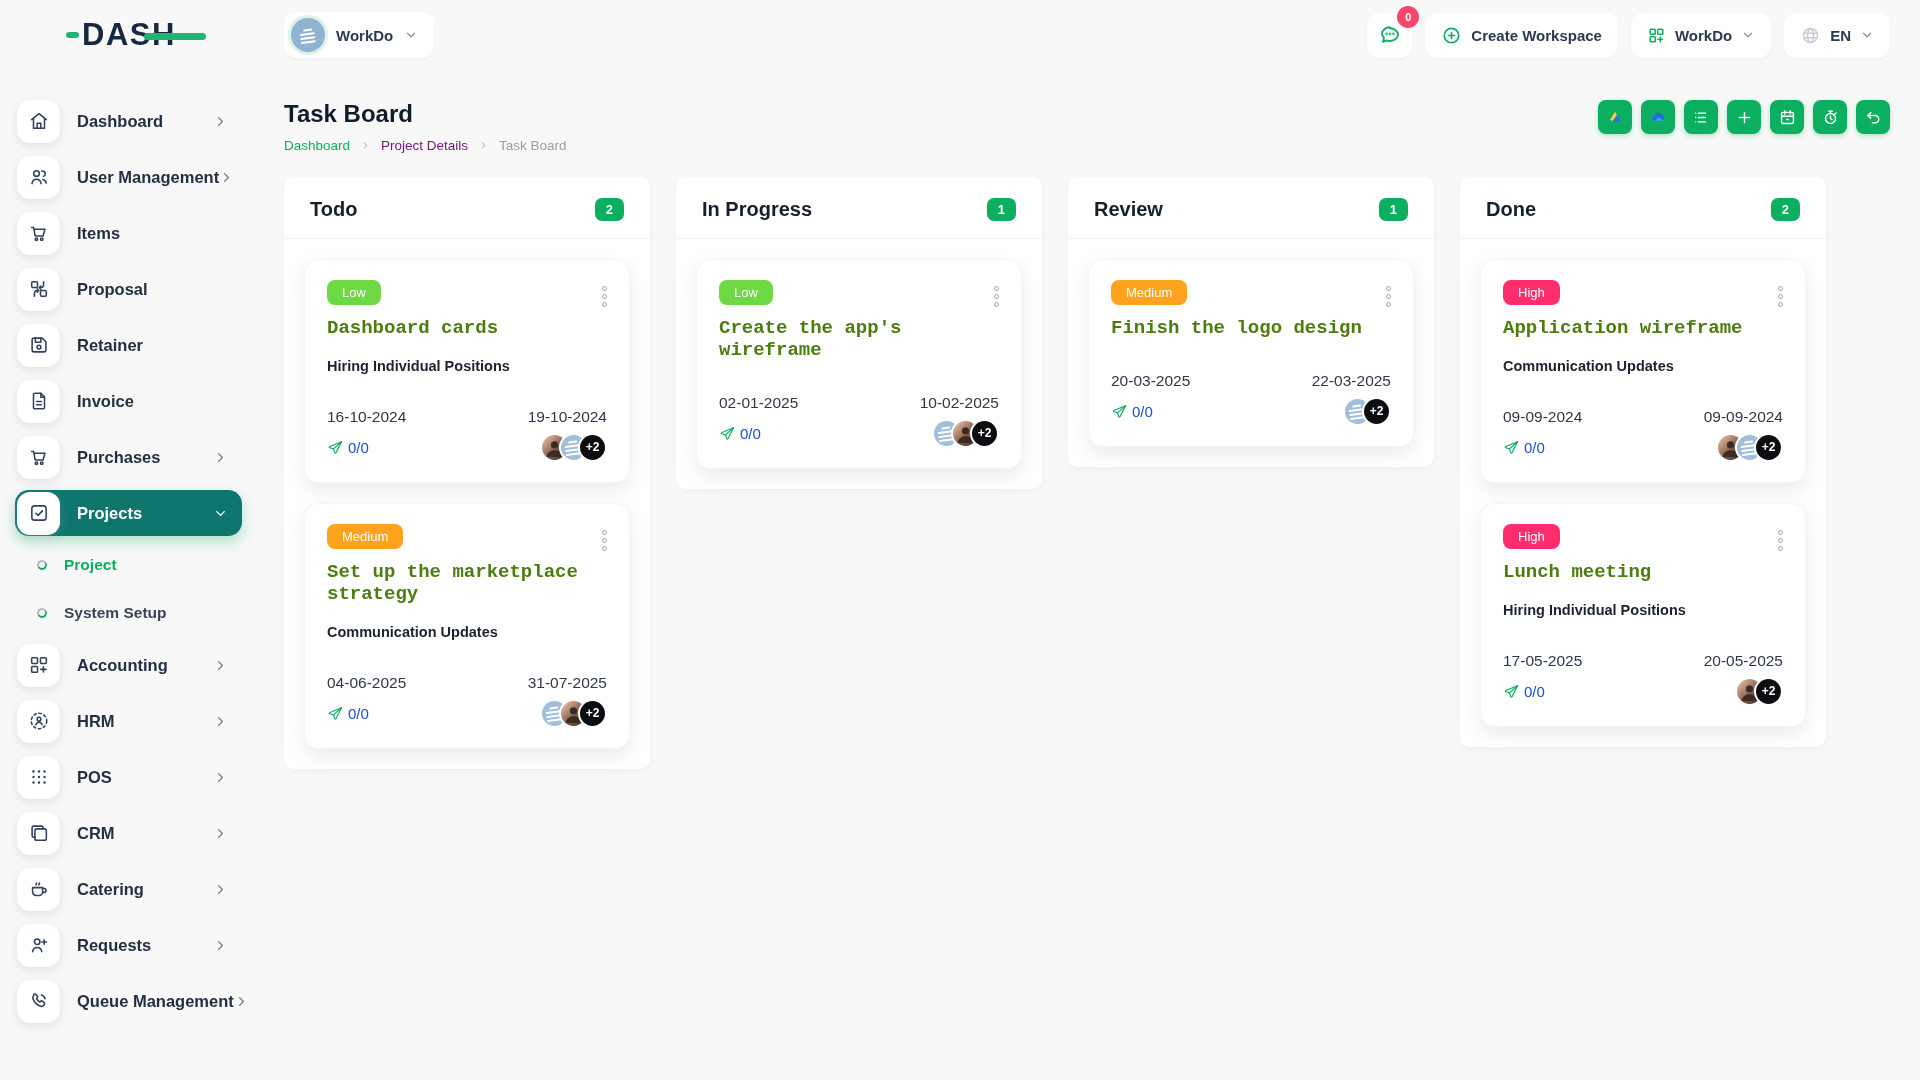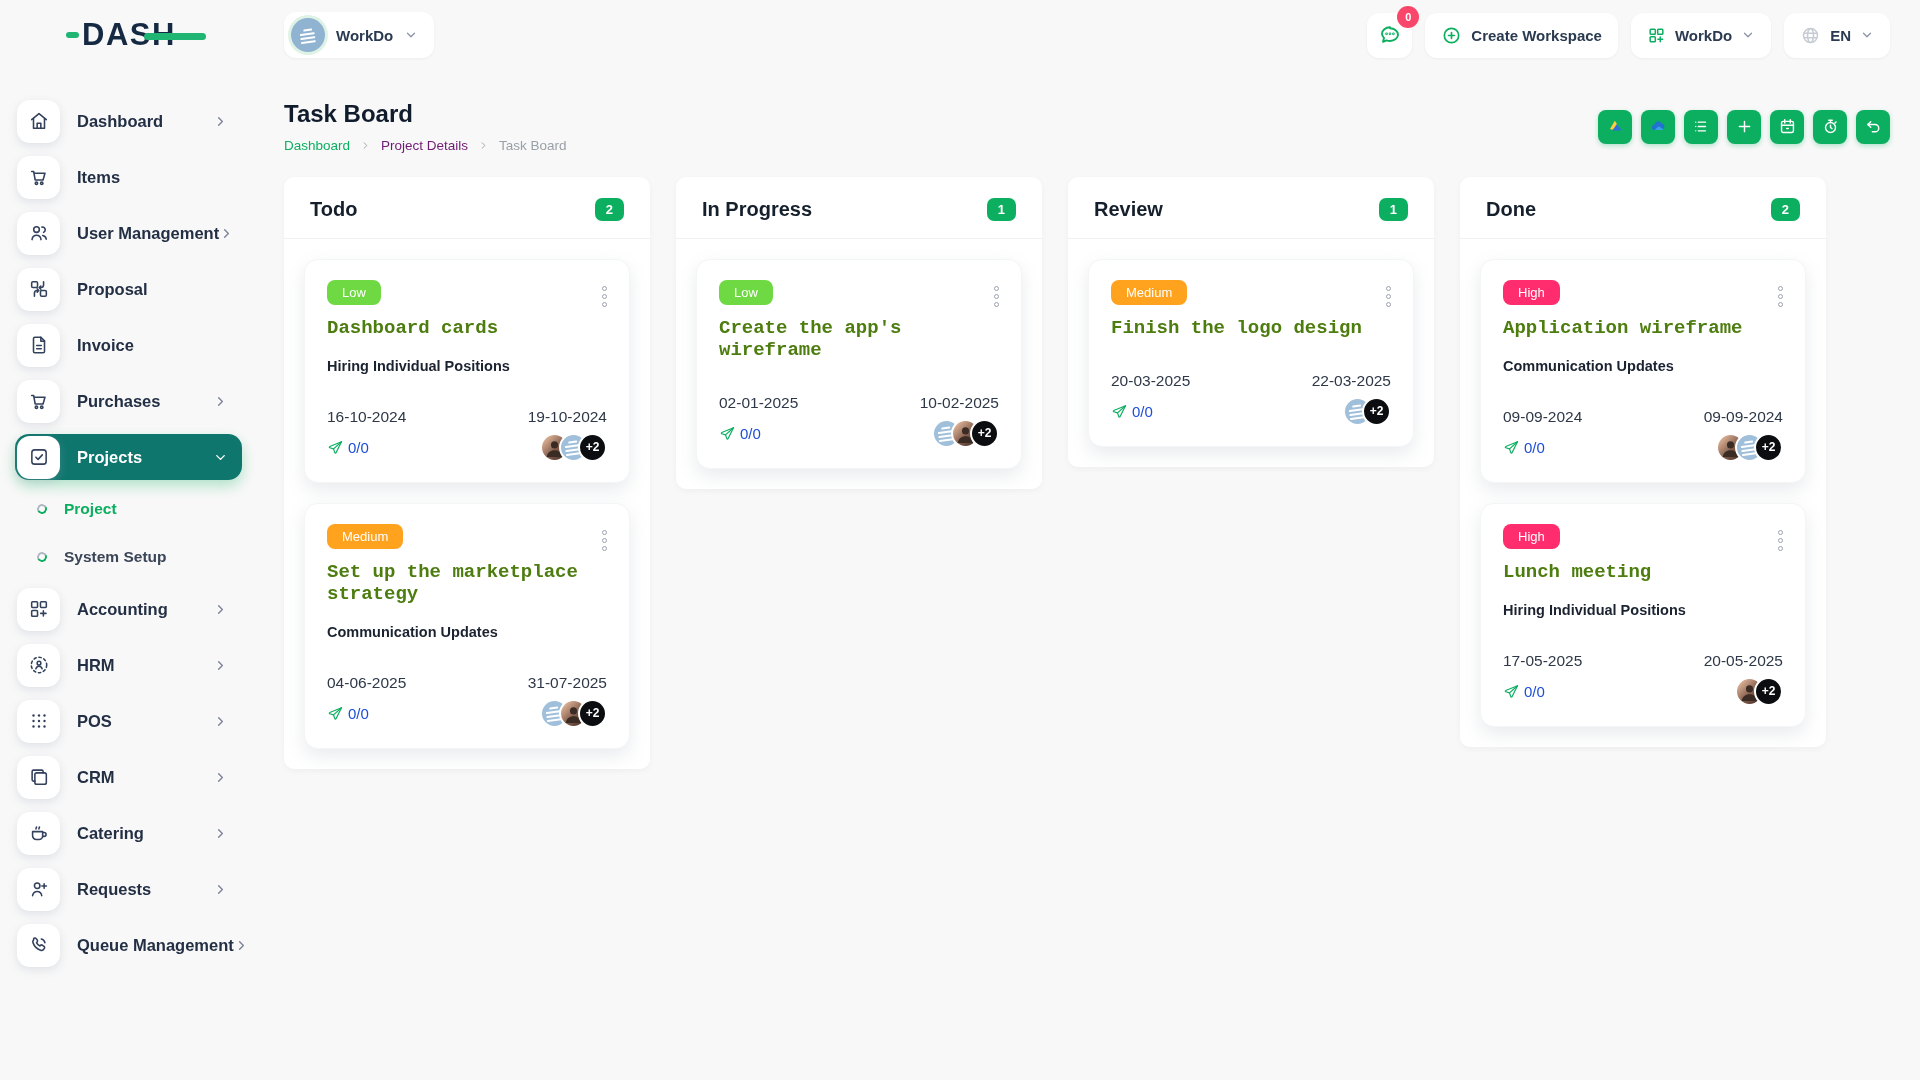--- a/index.html
+++ b/index.html
@@ -36,21 +36,21 @@
   .nav-item.active { background:#0f766e; box-shadow:0 6px 14px rgba(12,175,96,.3); }
   .nav-item.active .nav-label { color:#fff; }
   .nav-item.active .nav-chev { stroke:#fff; transform:rotate(90deg); }
   .sub-item { display:flex; align-items:center; height:38px; margin-bottom:10px; padding-left:22px; cursor:pointer; }
   .sub-bullet { width:10px; height:10px; border-radius:50%; border:2px solid #AFB7C4; border-bottom-color:#0CAF60; border-right-color:#0CAF60; transform:rotate(20deg); flex:0 0 10px; }
   .sub-label { margin-left:17px; font-size:15.5px; font-weight:600; color:#3A4557; }
   .sub-item.active .sub-label { color:#0CAF60; }
 
   
   .main { position:absolute; top:70px; left:256px; right:0; bottom:0; padding:30px 30px 0 28px; overflow:hidden; }
-  .page-head { display:flex; align-items:center; justify-content:space-between; }
+  .page-head { display:flex; align-items:flex-start; justify-content:space-between; }
   .page-title { font-size:24px; font-weight:700; color:#101B2C; }
   .breadcrumb { margin-top:10px; display:flex; align-items:center; gap:10px; font-size:13.5px; }
   .bc-link { color:#0CAF60; cursor:pointer; }
   .bc-mid { color:#701a75; cursor:pointer; }
   .bc-cur { color:#9AA0A8; }
   .bc-sep { width:11px; height:11px; stroke:#9AA0A8; stroke-width:2; fill:none; stroke-linecap:round; stroke-linejoin:round; }
 
   .toolbar { display:flex; gap:9px; }
   .tb-btn { width:34px; height:34px; border:none; border-radius:8px; background:#0CAF60; display:flex; align-items:center; justify-content:center; cursor:pointer; box-shadow:0 2px 5px rgba(12,175,96,.3); }
   .tb-btn svg { width:19px; height:19px; }
@@ -173,42 +173,42 @@
       </span>
     <span class="nav-label">Dashboard</span>
     <svg class="nav-chev" viewBox="0 0 24 24">
         <polyline points="9 6 15 12 9 18"></polyline>
       </svg>
   </div>
 
   <div class="nav-item">
     <span class="nav-tile">
         <svg viewBox="0 0 24 24">
-          <path d="M4 6h2.2l1.6 9.2h8.6L18.5 8H7"></path>
-          <circle cx="9.2" cy="18.8" r="1.3"></circle>
-          <circle cx="15" cy="18.8" r="1.3"></circle>
-        </svg>
-      </span>
-    <span class="nav-label">Items</span>
-    <svg class="nav-chev" viewBox="0 0 24 24" style="visibility: hidden;">
-        <polyline points="9 6 15 12 9 18"></polyline>
-      </svg>
-  </div>
-
-  <div class="nav-item">
-    <span class="nav-tile">
-        <svg viewBox="0 0 24 24">
           <circle cx="9.3" cy="8.2" r="3.1"></circle>
           <path d="M4.4 19.2c.4-3.1 2.3-4.7 4.9-4.7s4.5 1.6 4.9 4.7"></path>
           <path d="M15.2 5.6a3 3 0 0 1 3.6 2.9c0 1.2-.7 2.3-1.8 2.8"></path>
           <path d="M16 14.7c2.2.3 3.5 1.7 3.9 4"></path>
         </svg>
       </span>
     <span class="nav-label">User Management</span>
     <svg class="nav-chev" viewBox="0 0 24 24">
+        <polyline points="9 6 15 12 9 18"></polyline>
+      </svg>
+  </div>
+
+  <div class="nav-item">
+    <span class="nav-tile">
+        <svg viewBox="0 0 24 24">
+          <path d="M4 6h2.2l1.6 9.2h8.6L18.5 8H7"></path>
+          <circle cx="9.2" cy="18.8" r="1.3"></circle>
+          <circle cx="15" cy="18.8" r="1.3"></circle>
+        </svg>
+      </span>
+    <span class="nav-label">Items</span>
+    <svg class="nav-chev" viewBox="0 0 24 24" style="visibility: hidden;">
         <polyline points="9 6 15 12 9 18"></polyline>
       </svg>
   </div>
 
   <div class="nav-item">
     <span class="nav-tile">
         <svg viewBox="0 0 24 24">
           <rect x="4" y="4" width="6.4" height="6.4" rx="1.4"></rect>
           <rect x="13.6" y="13.6" width="6.4" height="6.4" rx="1.4"></rect>
           <path d="M17 4v3.4a3 3 0 0 1-3 3h-1.6"></path>
@@ -216,20 +216,33 @@
           <path d="M7 20v-3.4a3 3 0 0 1 3-3h1.6"></path>
           <path d="M10 15.4l1.6-1.8L10 11.8"></path>
         </svg>
       </span>
     <span class="nav-label">Proposal</span>
     <svg class="nav-chev" viewBox="0 0 24 24" style="visibility: hidden;">
         <polyline points="9 6 15 12 9 18"></polyline>
       </svg>
   </div>
 
+  <div class="nav-item">
+    <span class="nav-tile">
+        <svg viewBox="0 0 24 24">
+          <path d="M4.5 6.5a2 2 0 0 1 2-2h9l4 4v9a2 2 0 0 1-2 2h-11a2 2 0 0 1-2-2z"></path>
+          <path d="M8 4.5V9h6V4.5"></path>
+          <circle cx="12" cy="14.3" r="2.1"></circle>
+        </svg>
+      </span>
+    <span class="nav-label">Retainer</span>
+    <svg class="nav-chev" viewBox="0 0 24 24" style="visibility: hidden;">
+        <polyline points="9 6 15 12 9 18"></polyline>
+      </svg>
+  </div>
 
   <div class="nav-item">
     <span class="nav-tile">
         <svg viewBox="0 0 24 24">
           <path d="M7.5 3.5h6.5l4 4V19a1.5 1.5 0 0 1-1.5 1.5h-9A1.5 1.5 0 0 1 6 19V5a1.5 1.5 0 0 1 1.5-1.5z"></path>
           <path d="M14 3.5V8h4"></path>
           <path d="M9.5 12.5h5M9.5 16h5"></path>
         </svg>
       </span>
     <span class="nav-label">Invoice</span>

